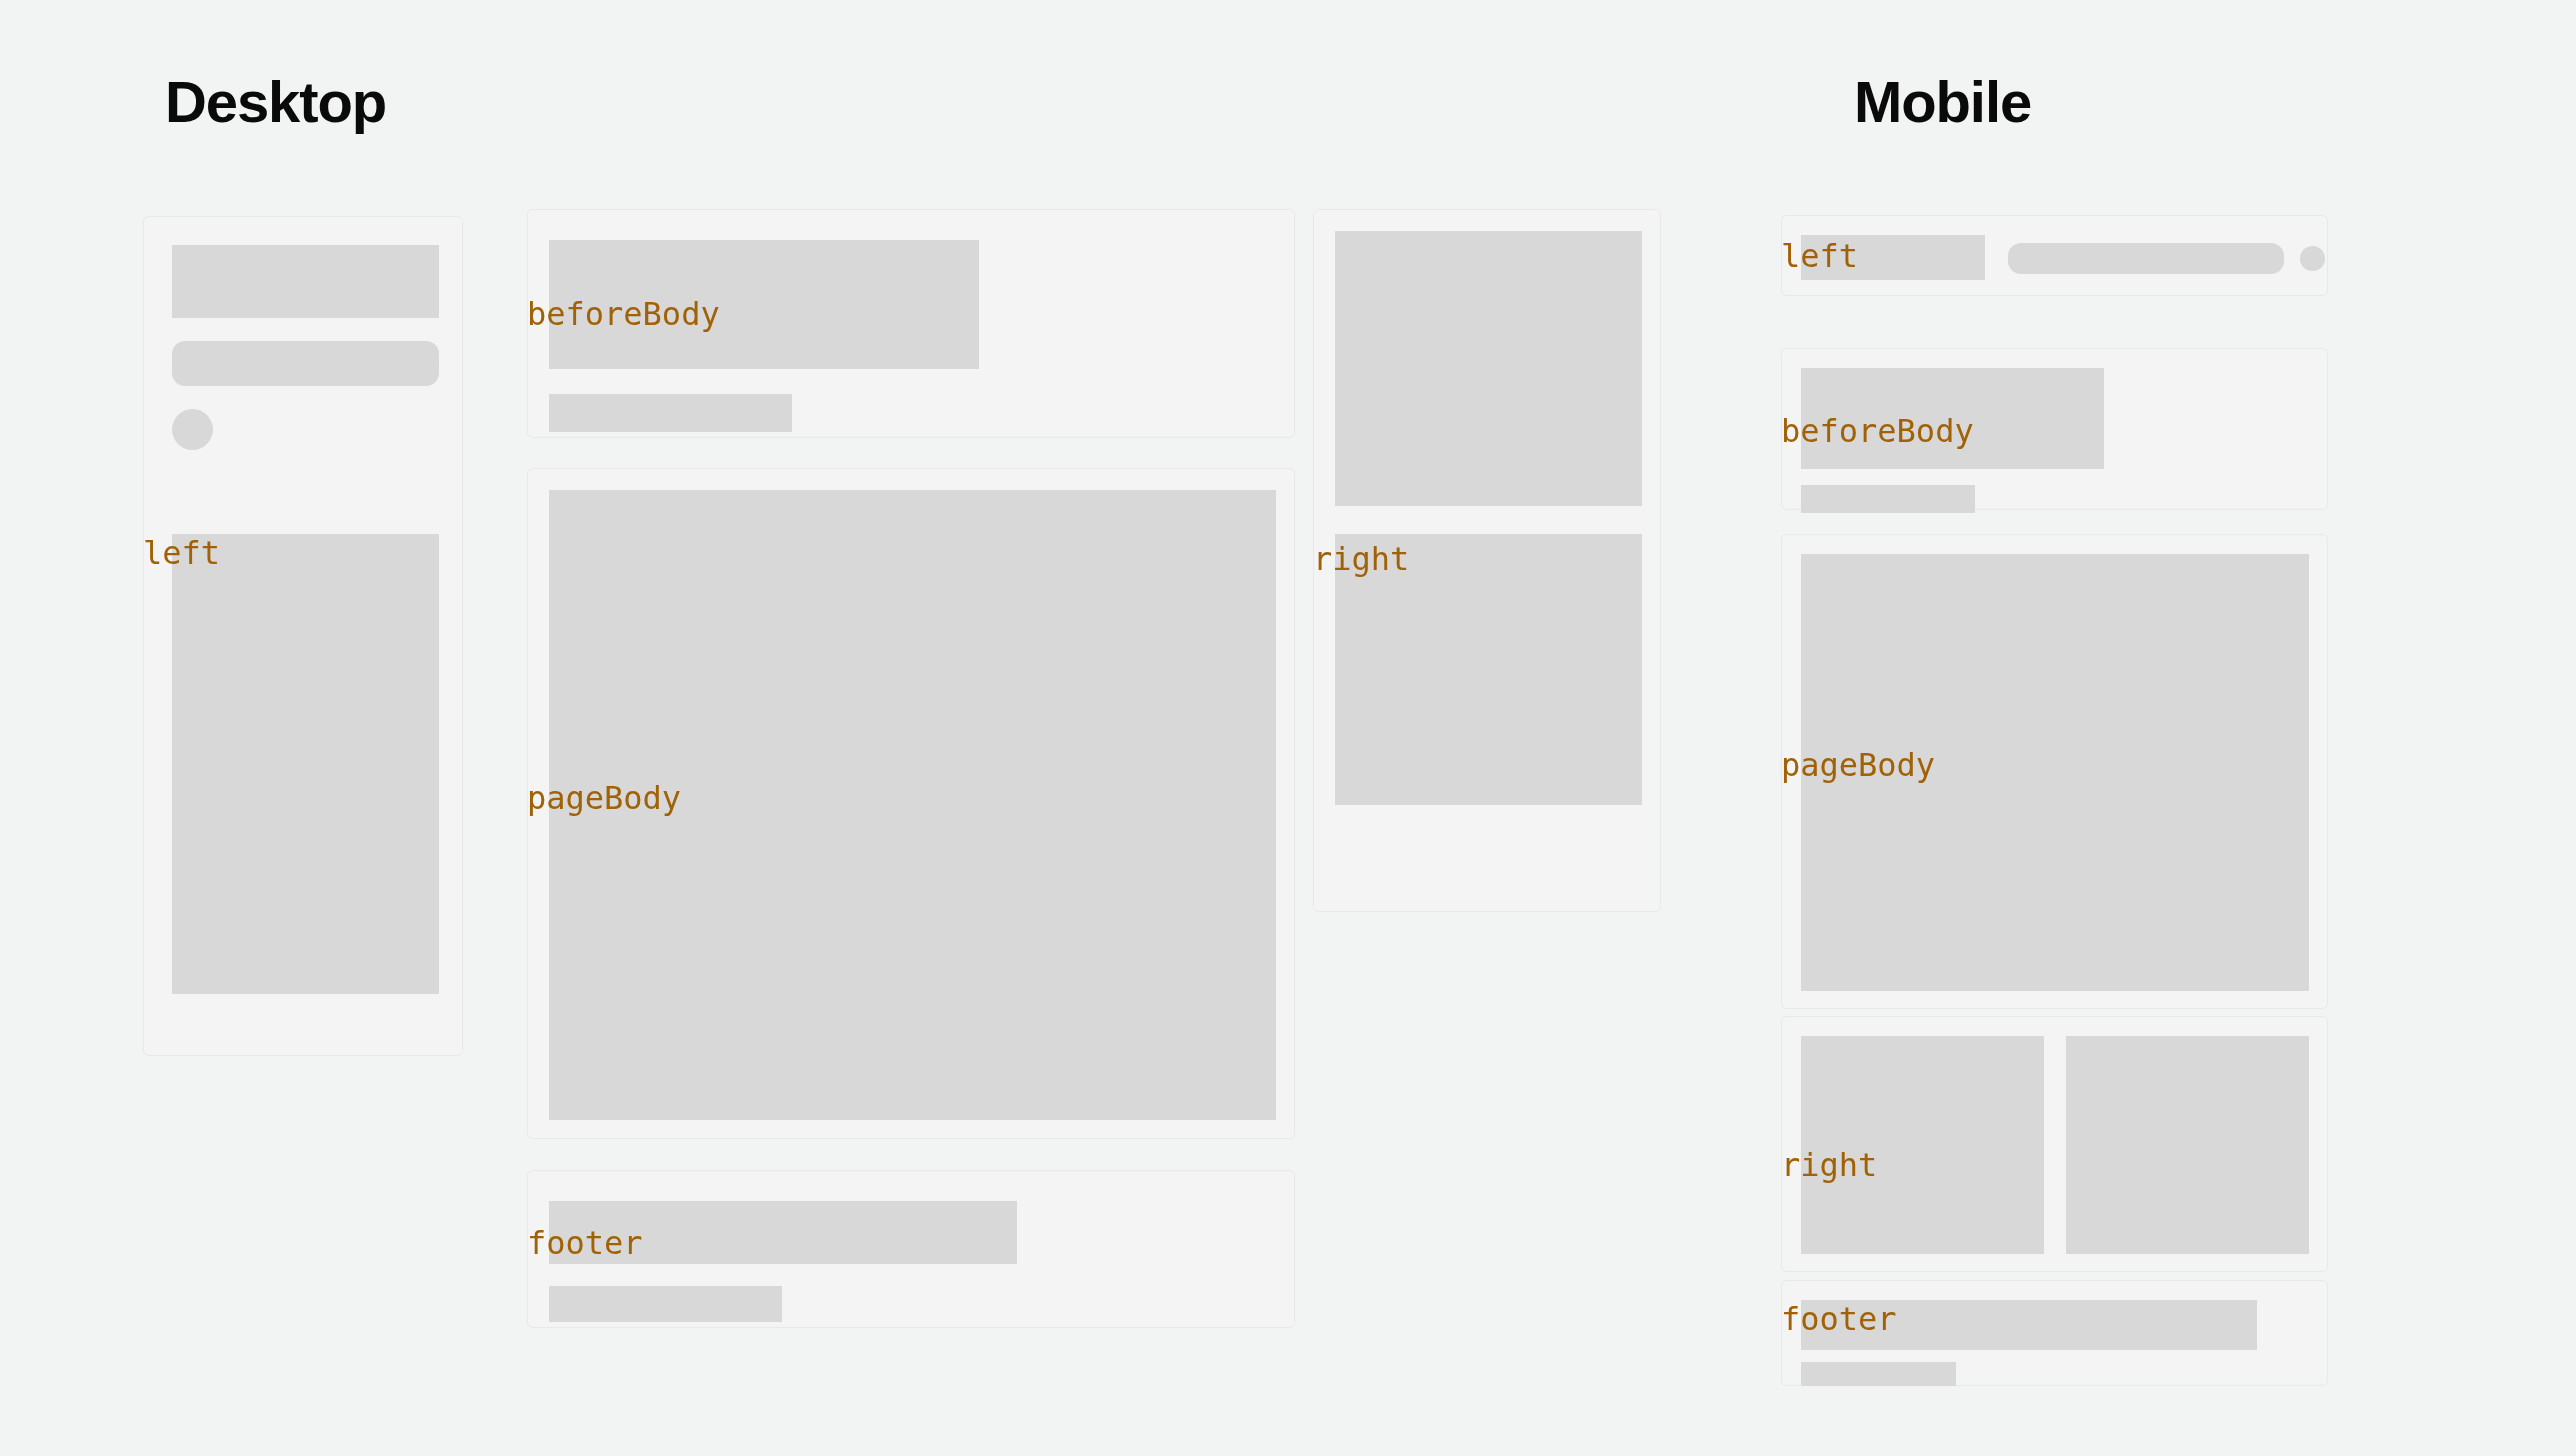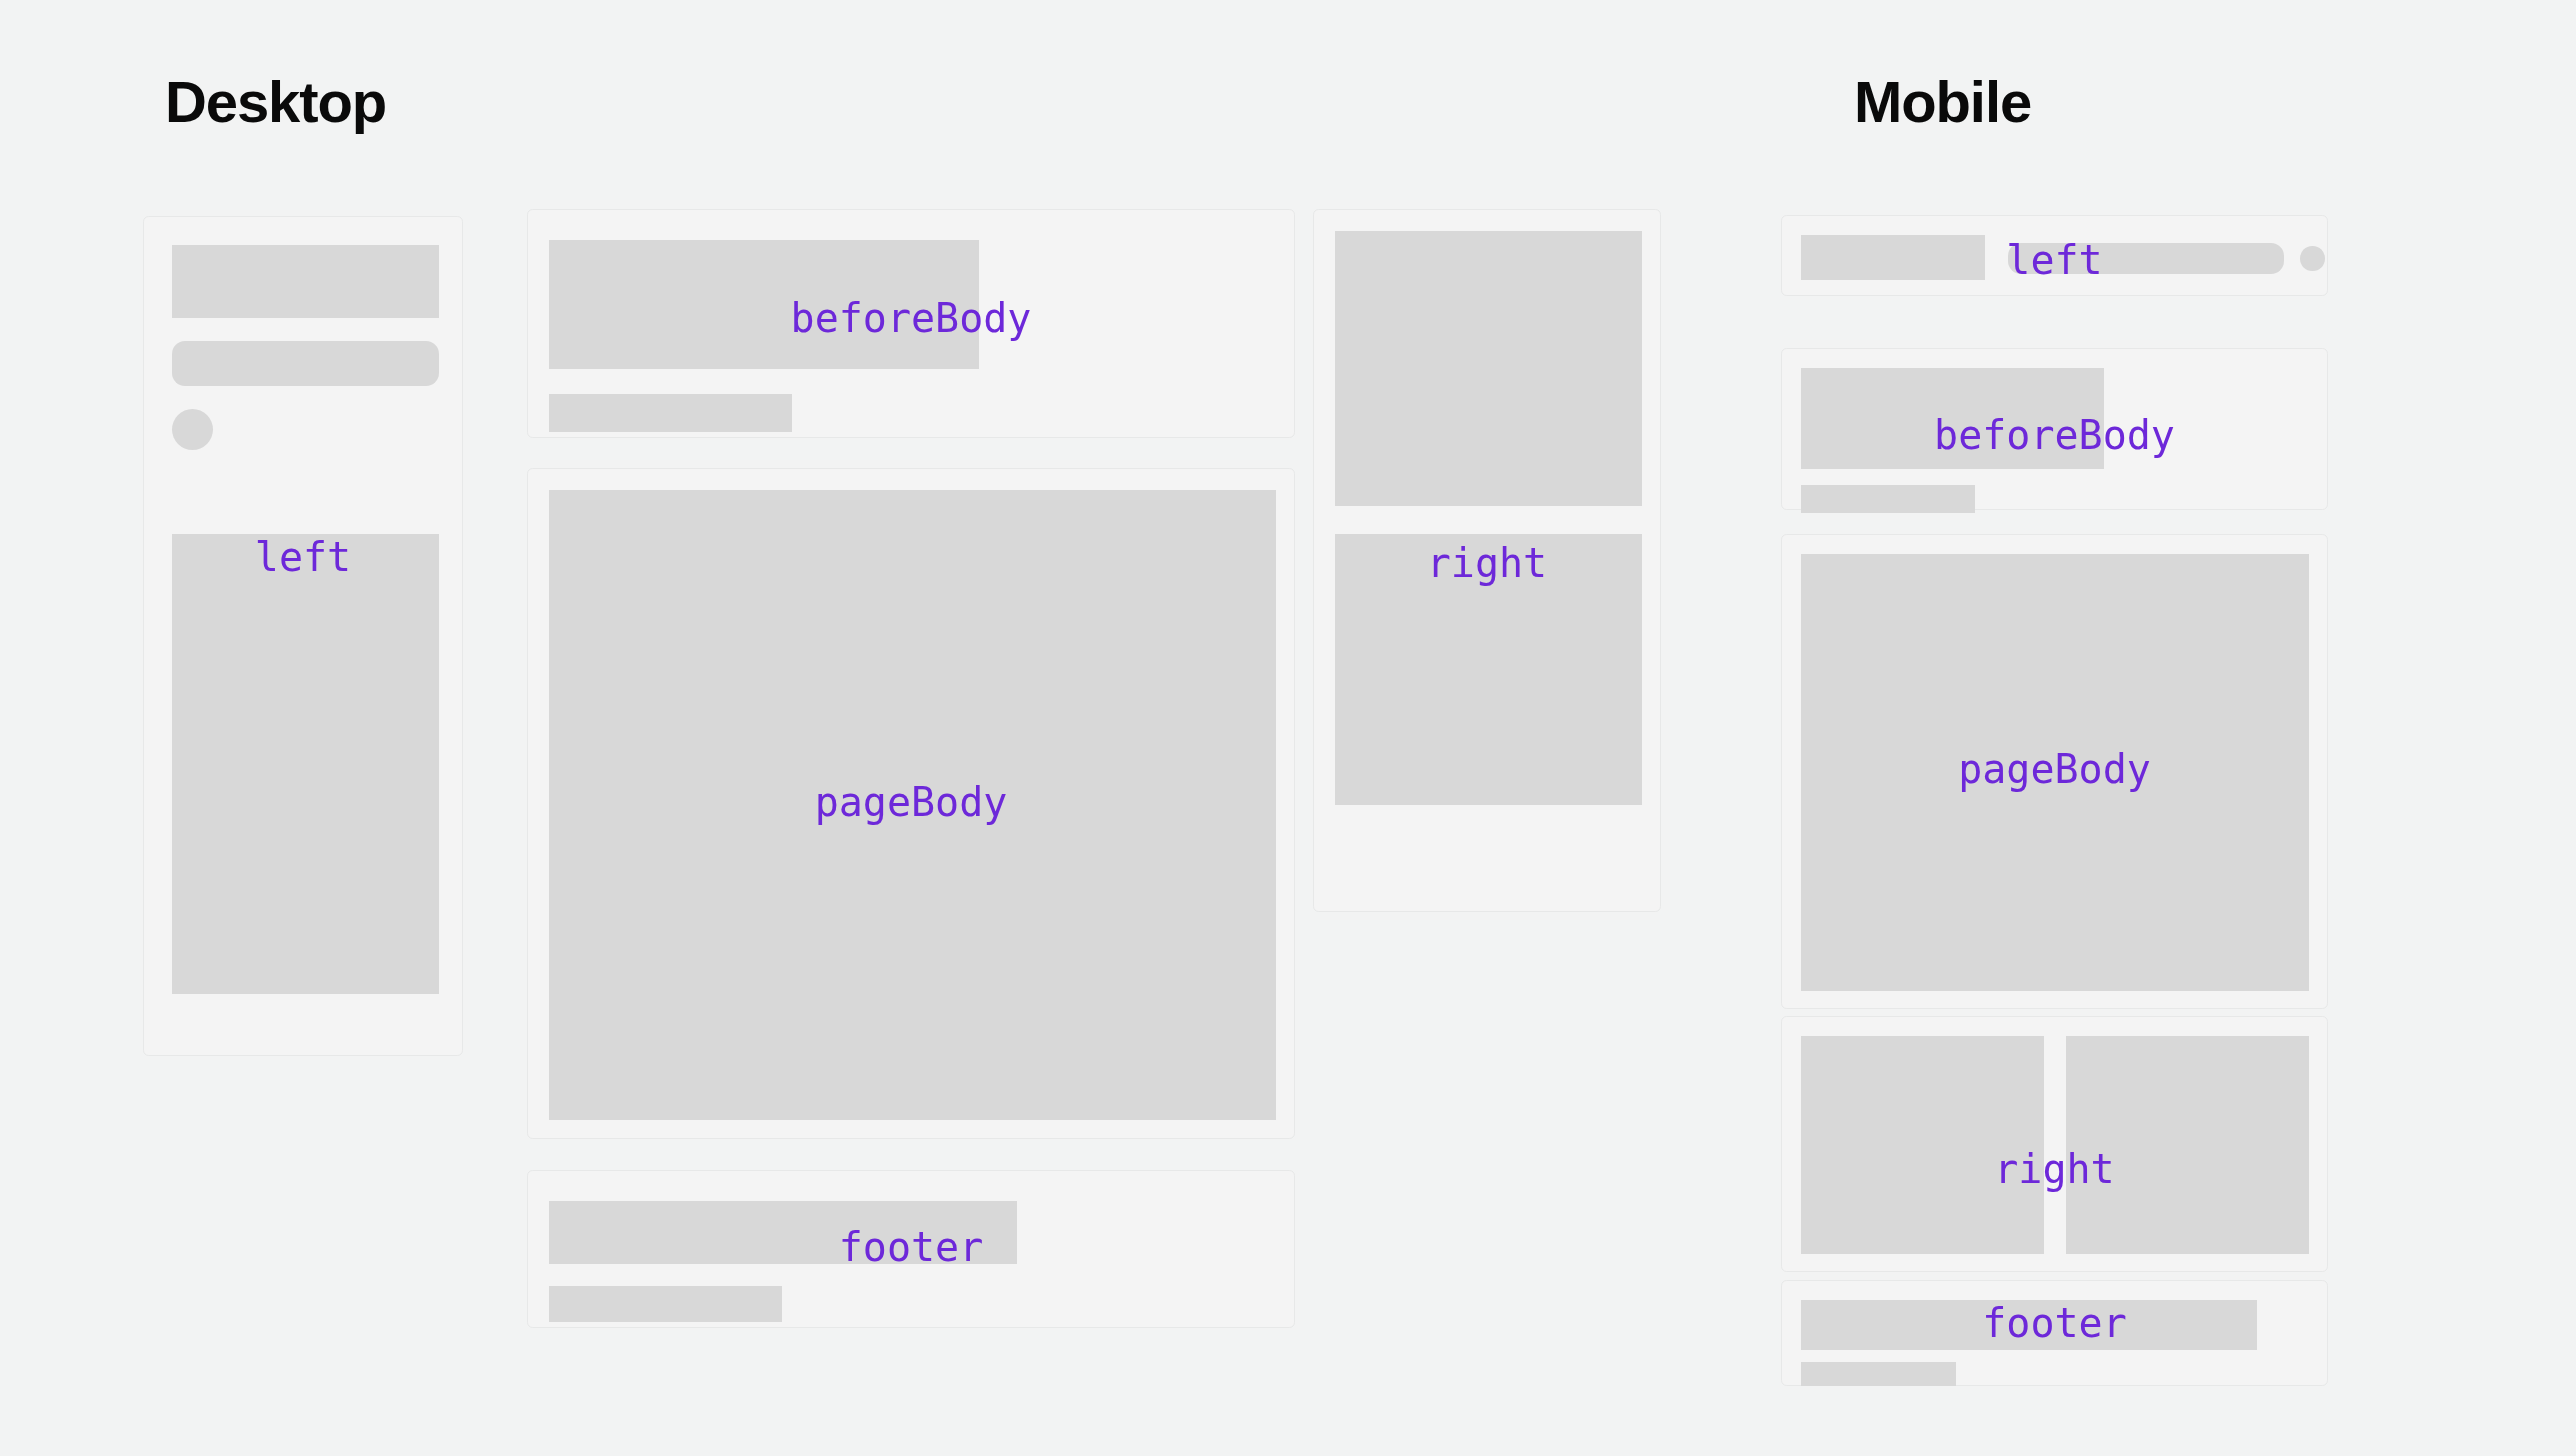--- a/index.html
+++ b/index.html
@@ -48,25 +48,24 @@
     position: absolute;
     background: #d8d8d8;
   }
   .blk.rounded { border-radius: 13px; }
   .blk.circle  { border-radius: 50%; }
 
   
   .slot-label {
     position: absolute;
     font-family: "DejaVu Sans Mono", "Liberation Mono", monospace;
-    font-size: 40px;
+    font-size: 32px;
     line-height: 1;
-    color: #6d28d9;
+    color: #a16207;
     white-space: nowrap;
-    text-align: center;
     pointer-events: none;
   }
 
   
 
   
   #desktop-left-panel { left: 143px; top: 216px; width: 320px; height: 840px; }
   #dl-block-1 { left: 28px;  top: 28px;  width: 267px; height: 73px; }
   #dl-block-2 { left: 28px;  top: 124px; width: 267px; height: 45px; }
   #dl-circle  { left: 28px;  top: 192px; width: 41px;  height: 41px; }

